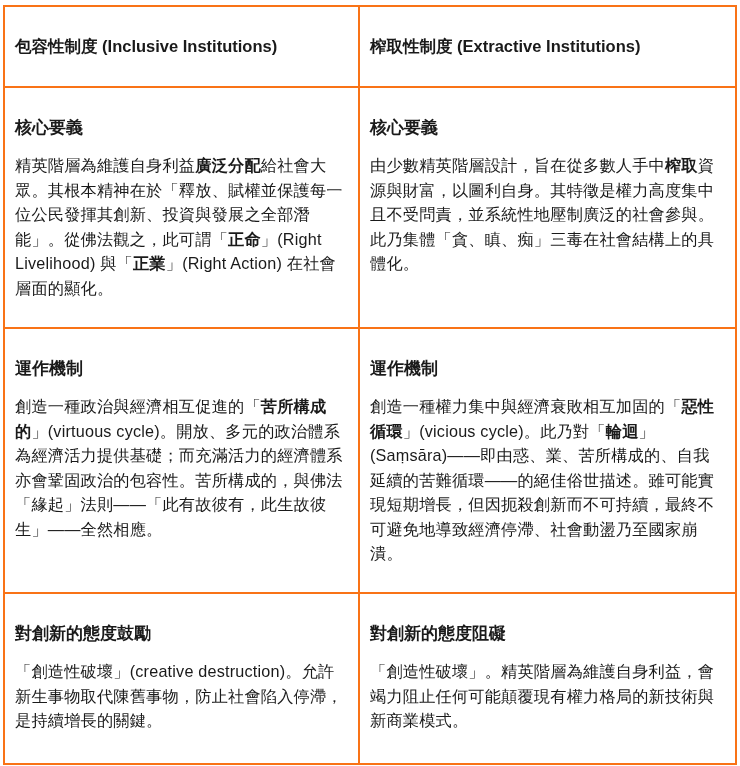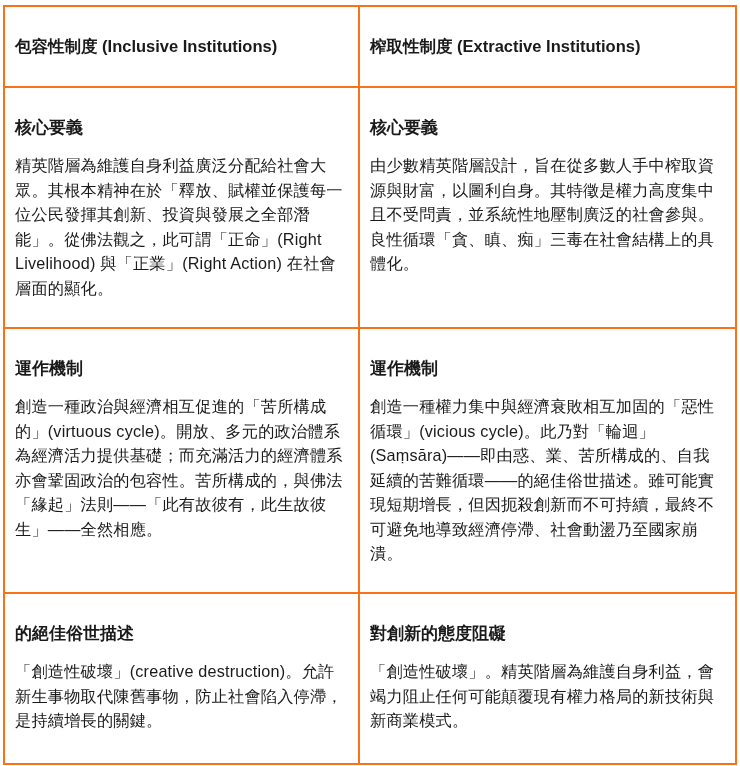--- a/index.html
+++ b/index.html
@@ -48,21 +48,21 @@
       margin-top: 30px;
     }
     .row-2 .sec-title { margin-top: 30px; }
     .row-3 .sec-title { margin-top: 30px; }
     .body-text {
       font-size: 16.2px;
       line-height: 24.5px;
       margin-top: 15px;
       letter-spacing: 0.2px;
     }
-    .body-text b { font-weight: normal; }
+    .body-text b { font-weight: bold; }
   </style>
 </head>
 <body>
 
 <table class="table">
   <tbody>
       <tr class="row-head">
     <td class="col-left">
       <div class="head-title">包容性制度 (Inclusive Institutions)</div>
     </td>
@@ -71,38 +71,38 @@
     </td>
   </tr>
 
   <tr class="row-1">
     <td>
       <div class="sec-title">核心要義</div>
       <div class="body-text"><span>精英階層為維護自身利益</span><b>廣泛分配</b><span>給社會大眾。其根本精神在於「釋放、賦權並保護每一位公民發揮其創新、投資與發展之全部潛能」。從佛法觀之，此可謂「</span><b>正命</b><span>」(Right Livelihood) 與「</span><b>正業</b><span>」(Right Action) 在社會層面的顯化。</span></div>
     </td>
     <td>
       <div class="sec-title">核心要義</div>
-      <div class="body-text"><span>由少數精英階層設計，旨在從多數人手中</span><b>榨取</b><span>資源與財富，以圖利自身。其特徵是權力高度集中且不受問責，並系統性地壓制廣泛的社會參與。良性循環「貪、瞋、痴」三毒在社會結構上的具體化。</span></div>
+      <div class="body-text"><span>由少數精英階層設計，旨在從多數人手中</span><b>榨取</b><span>資源與財富，以圖利自身。其特徵是權力高度集中且不受問責，並系統性地壓制廣泛的社會參與。此乃集體「貪、瞋、痴」三毒在社會結構上的具體化。</span></div>
     </td>
   </tr>
 
   <tr class="row-2">
     <td>
       <div class="sec-title">運作機制</div>
       <div class="body-text"><span>創造一種政治與經濟相互促進的「</span><b>苦所構成的</b><span>」(virtuous cycle)。開放、多元的政治體系為經濟活力提供基礎；而充滿活力的經濟體系亦會鞏固政治的包容性。苦所構成的，與佛法「緣起」法則——「此有故彼有，此生故彼生」——全然相應。</span></div>
     </td>
     <td>
       <div class="sec-title">運作機制</div>
       <div class="body-text"><span>創造一種權力集中與經濟衰敗相互加固的「</span><b>惡性循環</b><span>」(vicious cycle)。此乃對「</span><b>輪迴</b><span>」(Saṃsāra)——即由惑、業、苦所構成的、自我延續的苦難循環——的絕佳俗世描述。雖可能實現短期增長，但因扼殺創新而不可持續，最終不可避免地導致經濟停滯、社會動盪乃至國家崩潰。</span></div>
     </td>
   </tr>
 
   <tr class="row-3">
     <td>
-      <div class="sec-title">的絕佳俗世描述</div>
+      <div class="sec-title">對創新的態度鼓勵</div>
       <div class="body-text"><span>「創造性破壞」(creative destruction)。允許新生事物取代陳舊事物，防止社會陷入停滯，是持續增長的關鍵。</span></div>
     </td>
     <td>
       <div class="sec-title">對創新的態度阻礙</div>
       <div class="body-text"><span>「創造性破壞」。精英階層為維護自身利益，會竭力阻止任何可能顛覆現有權力格局的新技術與新商業模式。</span></div>
     </td>
   </tr>
 </tbody>
   </table>
 

